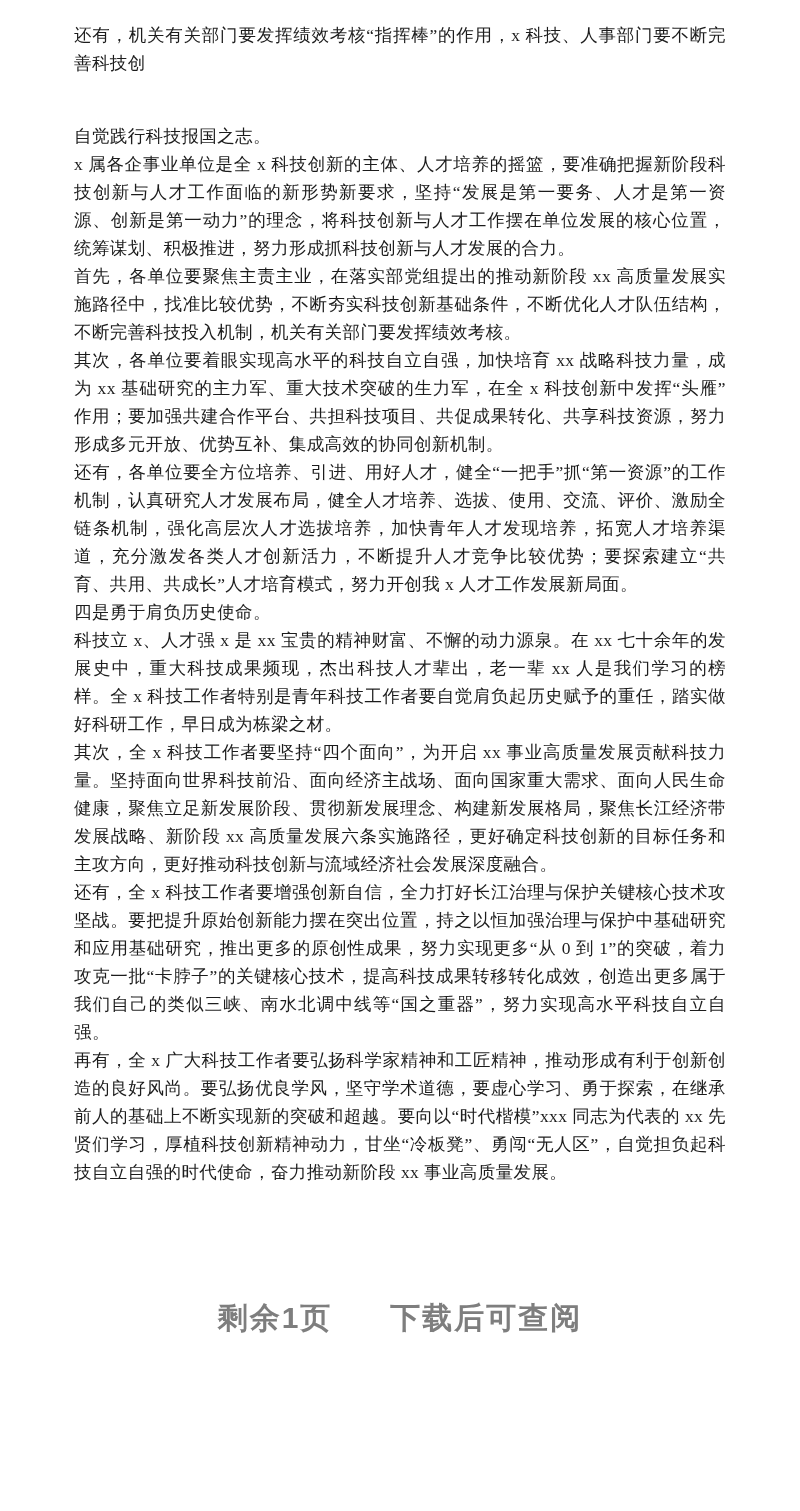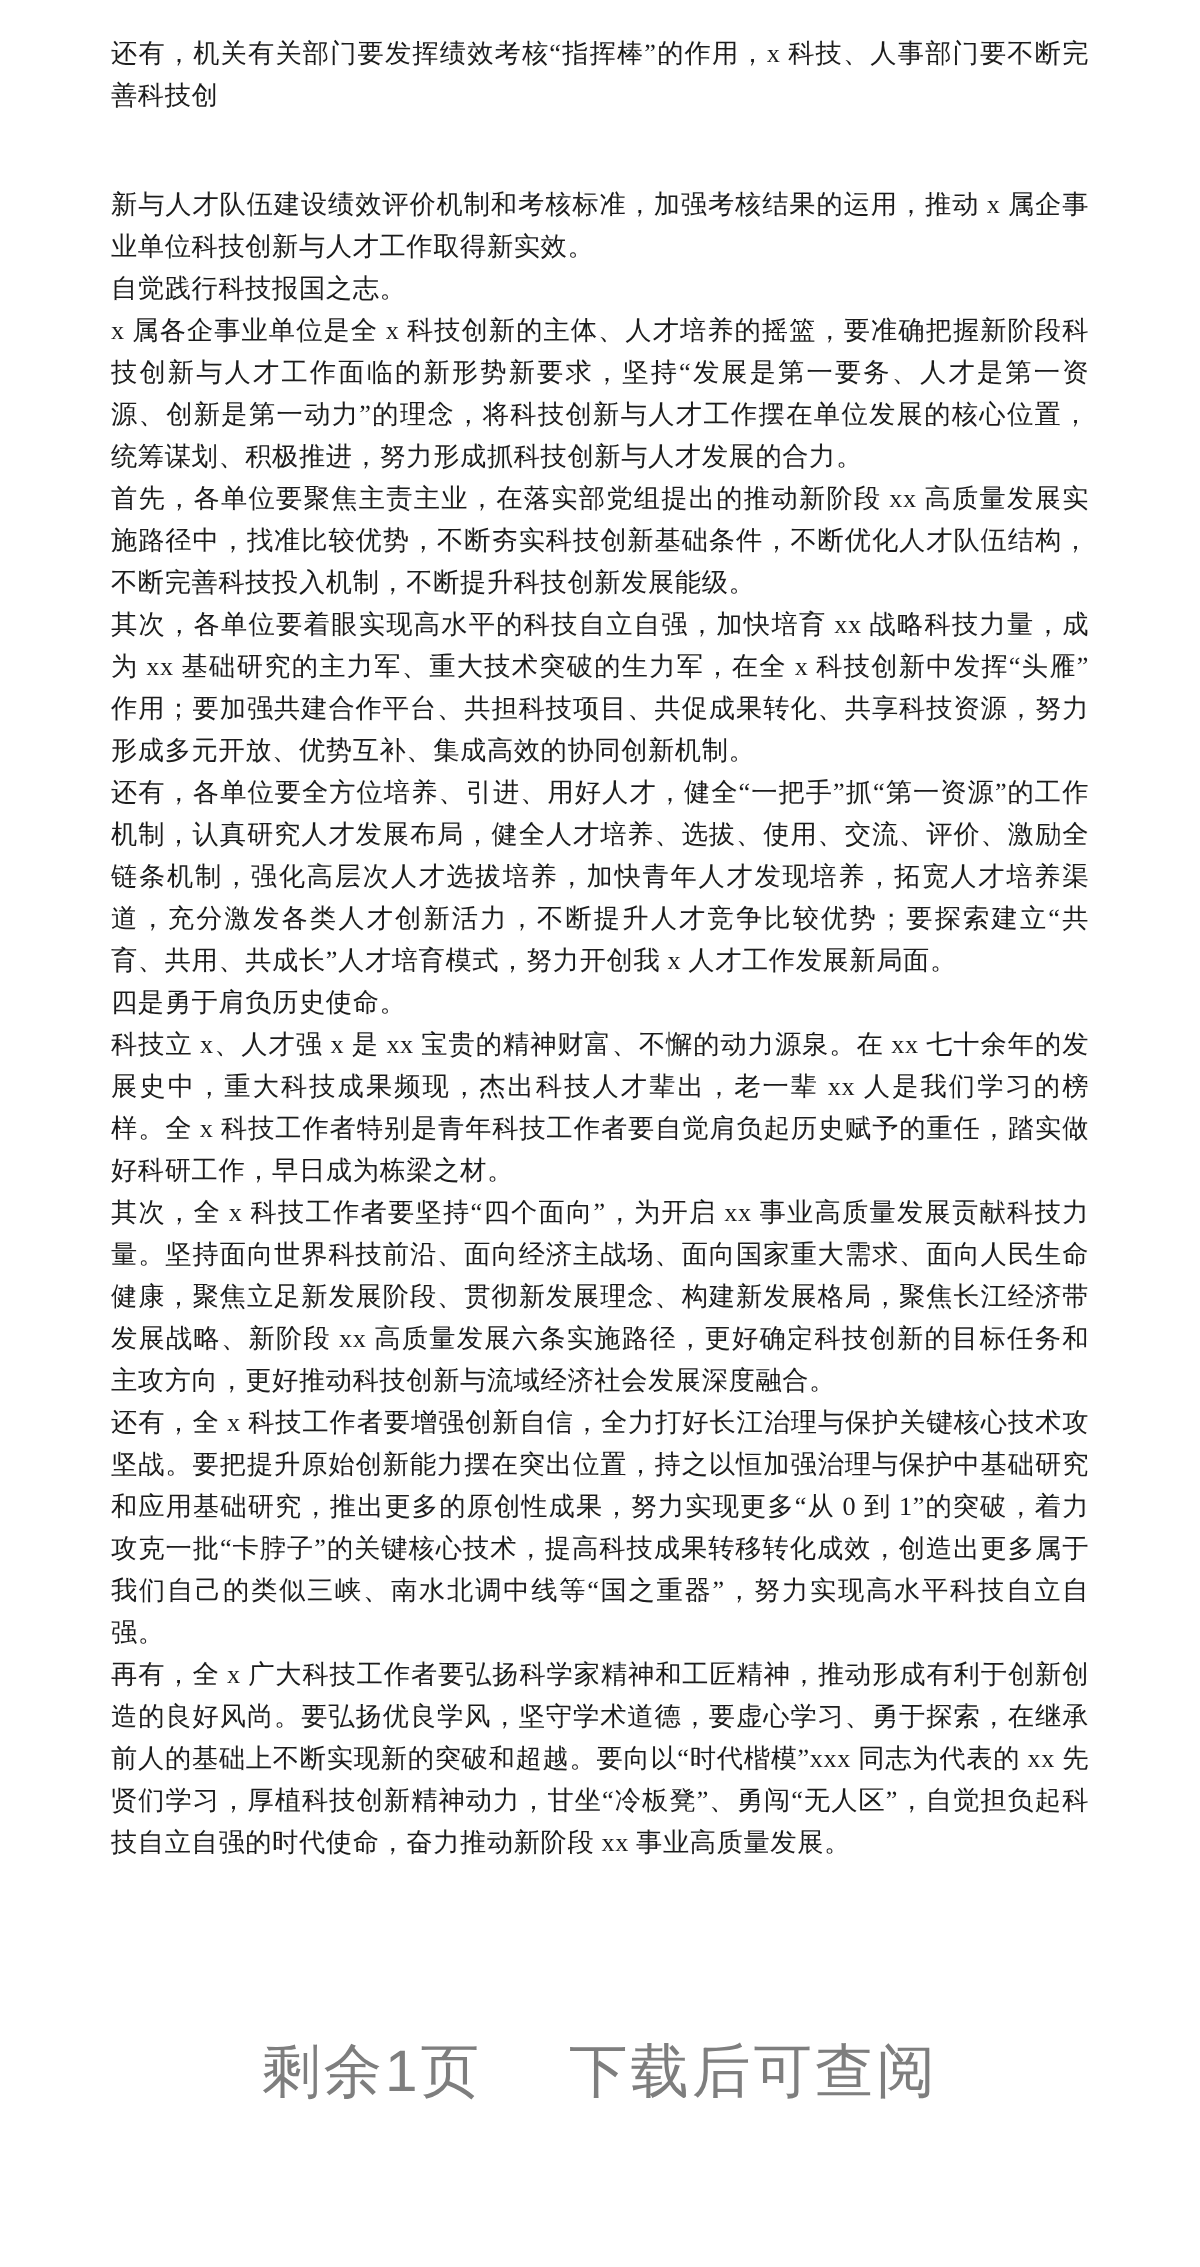--- a/index.html
+++ b/index.html
@@ -31,38 +31,37 @@
   .doc-body p.gap-after {
     margin-bottom: 45px;
   }
   .remaining-banner {
     margin-top: 112px;
     display: flex;
     justify-content: center;
     align-items: baseline;
     gap: 58px;
     font-family: "Liberation Sans", "DejaVu Sans", sans-serif;
-    font-weight: 400;
-    font-size: 39px;
+    font-weight: 700;
+    font-size: 30px;
     color: #7e7e7e;
     letter-spacing: 2px;
     user-select: none;
   }
 </style>
 </head>
 <body>
 
 <div class="page">
 
   <div class="doc-body">
     <p class="gap-after">还有，机关有关部门要发挥绩效考核“指挥棒”的作用，x 科技、人事部门要不断完善科技创</p>
-    <p>新与人才队伍建设绩效评价机制和考核标准，加强考核结果的运用，推动 x 属企事业单位科技创新与人才工作取得新实效。</p>
     <p>自觉践行科技报国之志。</p>
     <p>x 属各企事业单位是全 x 科技创新的主体、人才培养的摇篮，要准确把握新阶段科技创新与人才工作面临的新形势新要求，坚持“发展是第一要务、人才是第一资源、创新是第一动力”的理念，将科技创新与人才工作摆在单位发展的核心位置，统筹谋划、积极推进，努力形成抓科技创新与人才发展的合力。</p>
-    <p>首先，各单位要聚焦主责主业，在落实部党组提出的推动新阶段 xx 高质量发展实施路径中，找准比较优势，不断夯实科技创新基础条件，不断优化人才队伍结构，不断完善科技投入机制，不断提升科技创新发展能级。</p>
+    <p>首先，各单位要聚焦主责主业，在落实部党组提出的推动新阶段 xx 高质量发展实施路径中，找准比较优势，不断夯实科技创新基础条件，不断优化人才队伍结构，不断完善科技投入机制，机关有关部门要发挥绩效考核。</p>
     <p>其次，各单位要着眼实现高水平的科技自立自强，加快培育 xx 战略科技力量，成为 xx 基础研究的主力军、重大技术突破的生力军，在全 x 科技创新中发挥“头雁”作用；要加强共建合作平台、共担科技项目、共促成果转化、共享科技资源，努力形成多元开放、优势互补、集成高效的协同创新机制。</p>
     <p>还有，各单位要全方位培养、引进、用好人才，健全“一把手”抓“第一资源”的工作机制，认真研究人才发展布局，健全人才培养、选拔、使用、交流、评价、激励全链条机制，强化高层次人才选拔培养，加快青年人才发现培养，拓宽人才培养渠道，充分激发各类人才创新活力，不断提升人才竞争比较优势；要探索建立“共育、共用、共成长”人才培育模式，努力开创我 x 人才工作发展新局面。</p>
     <p>四是勇于肩负历史使命。</p>
     <p>科技立 x、人才强 x 是 xx 宝贵的精神财富、不懈的动力源泉。在 xx 七十余年的发展史中，重大科技成果频现，杰出科技人才辈出，老一辈 xx 人是我们学习的榜样。全 x 科技工作者特别是青年科技工作者要自觉肩负起历史赋予的重任，踏实做好科研工作，早日成为栋梁之材。</p>
     <p>其次，全 x 科技工作者要坚持“四个面向”，为开启 xx 事业高质量发展贡献科技力量。坚持面向世界科技前沿、面向经济主战场、面向国家重大需求、面向人民生命健康，聚焦立足新发展阶段、贯彻新发展理念、构建新发展格局，聚焦长江经济带发展战略、新阶段 xx 高质量发展六条实施路径，更好确定科技创新的目标任务和主攻方向，更好推动科技创新与流域经济社会发展深度融合。</p>
     <p>还有，全 x 科技工作者要增强创新自信，全力打好长江治理与保护关键核心技术攻坚战。要把提升原始创新能力摆在突出位置，持之以恒加强治理与保护中基础研究和应用基础研究，推出更多的原创性成果，努力实现更多“从 0 到 1”的突破，着力攻克一批“卡脖子”的关键核心技术，提高科技成果转移转化成效，创造出更多属于我们自己的类似三峡、南水北调中线等“国之重器”，努力实现高水平科技自立自强。</p>
     <p>再有，全 x 广大科技工作者要弘扬科学家精神和工匠精神，推动形成有利于创新创造的良好风尚。要弘扬优良学风，坚守学术道德，要虚心学习、勇于探索，在继承前人的基础上不断实现新的突破和超越。要向以“时代楷模”xxx 同志为代表的 xx 先贤们学习，厚植科技创新精神动力，甘坐“冷板凳”、勇闯“无人区”，自觉担负起科技自立自强的时代使命，奋力推动新阶段 xx 事业高质量发展。</p>
   </div>
 
   <div class="remaining-banner">

